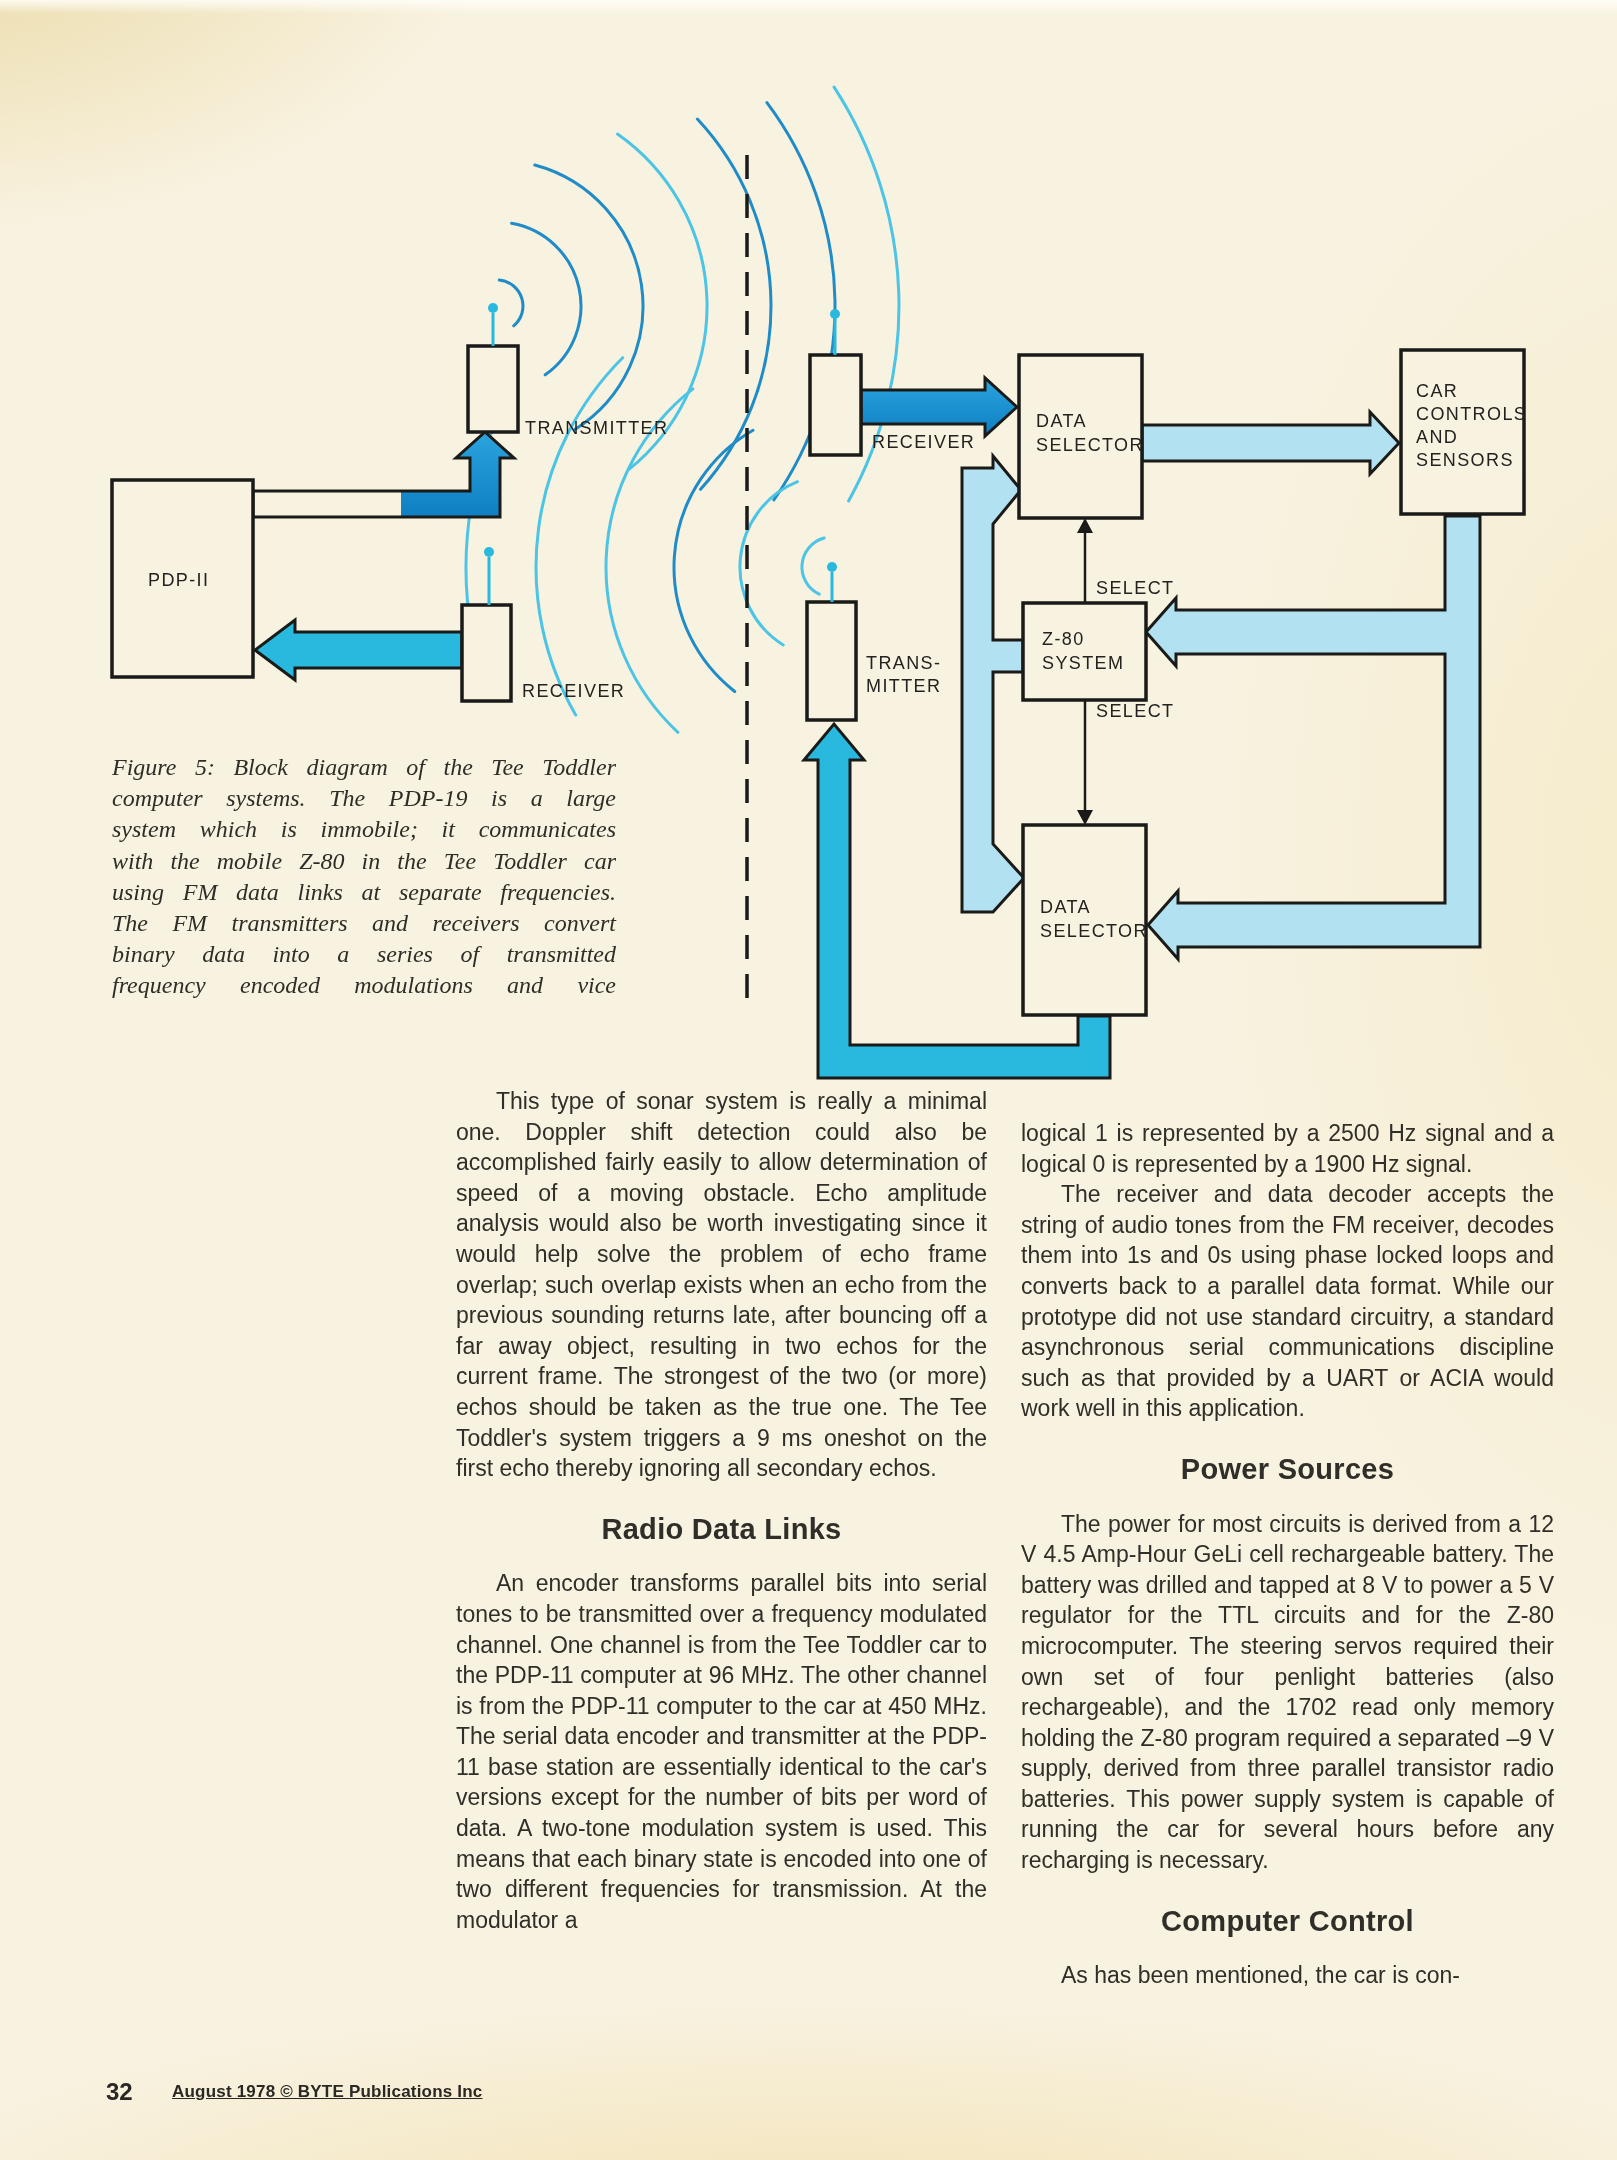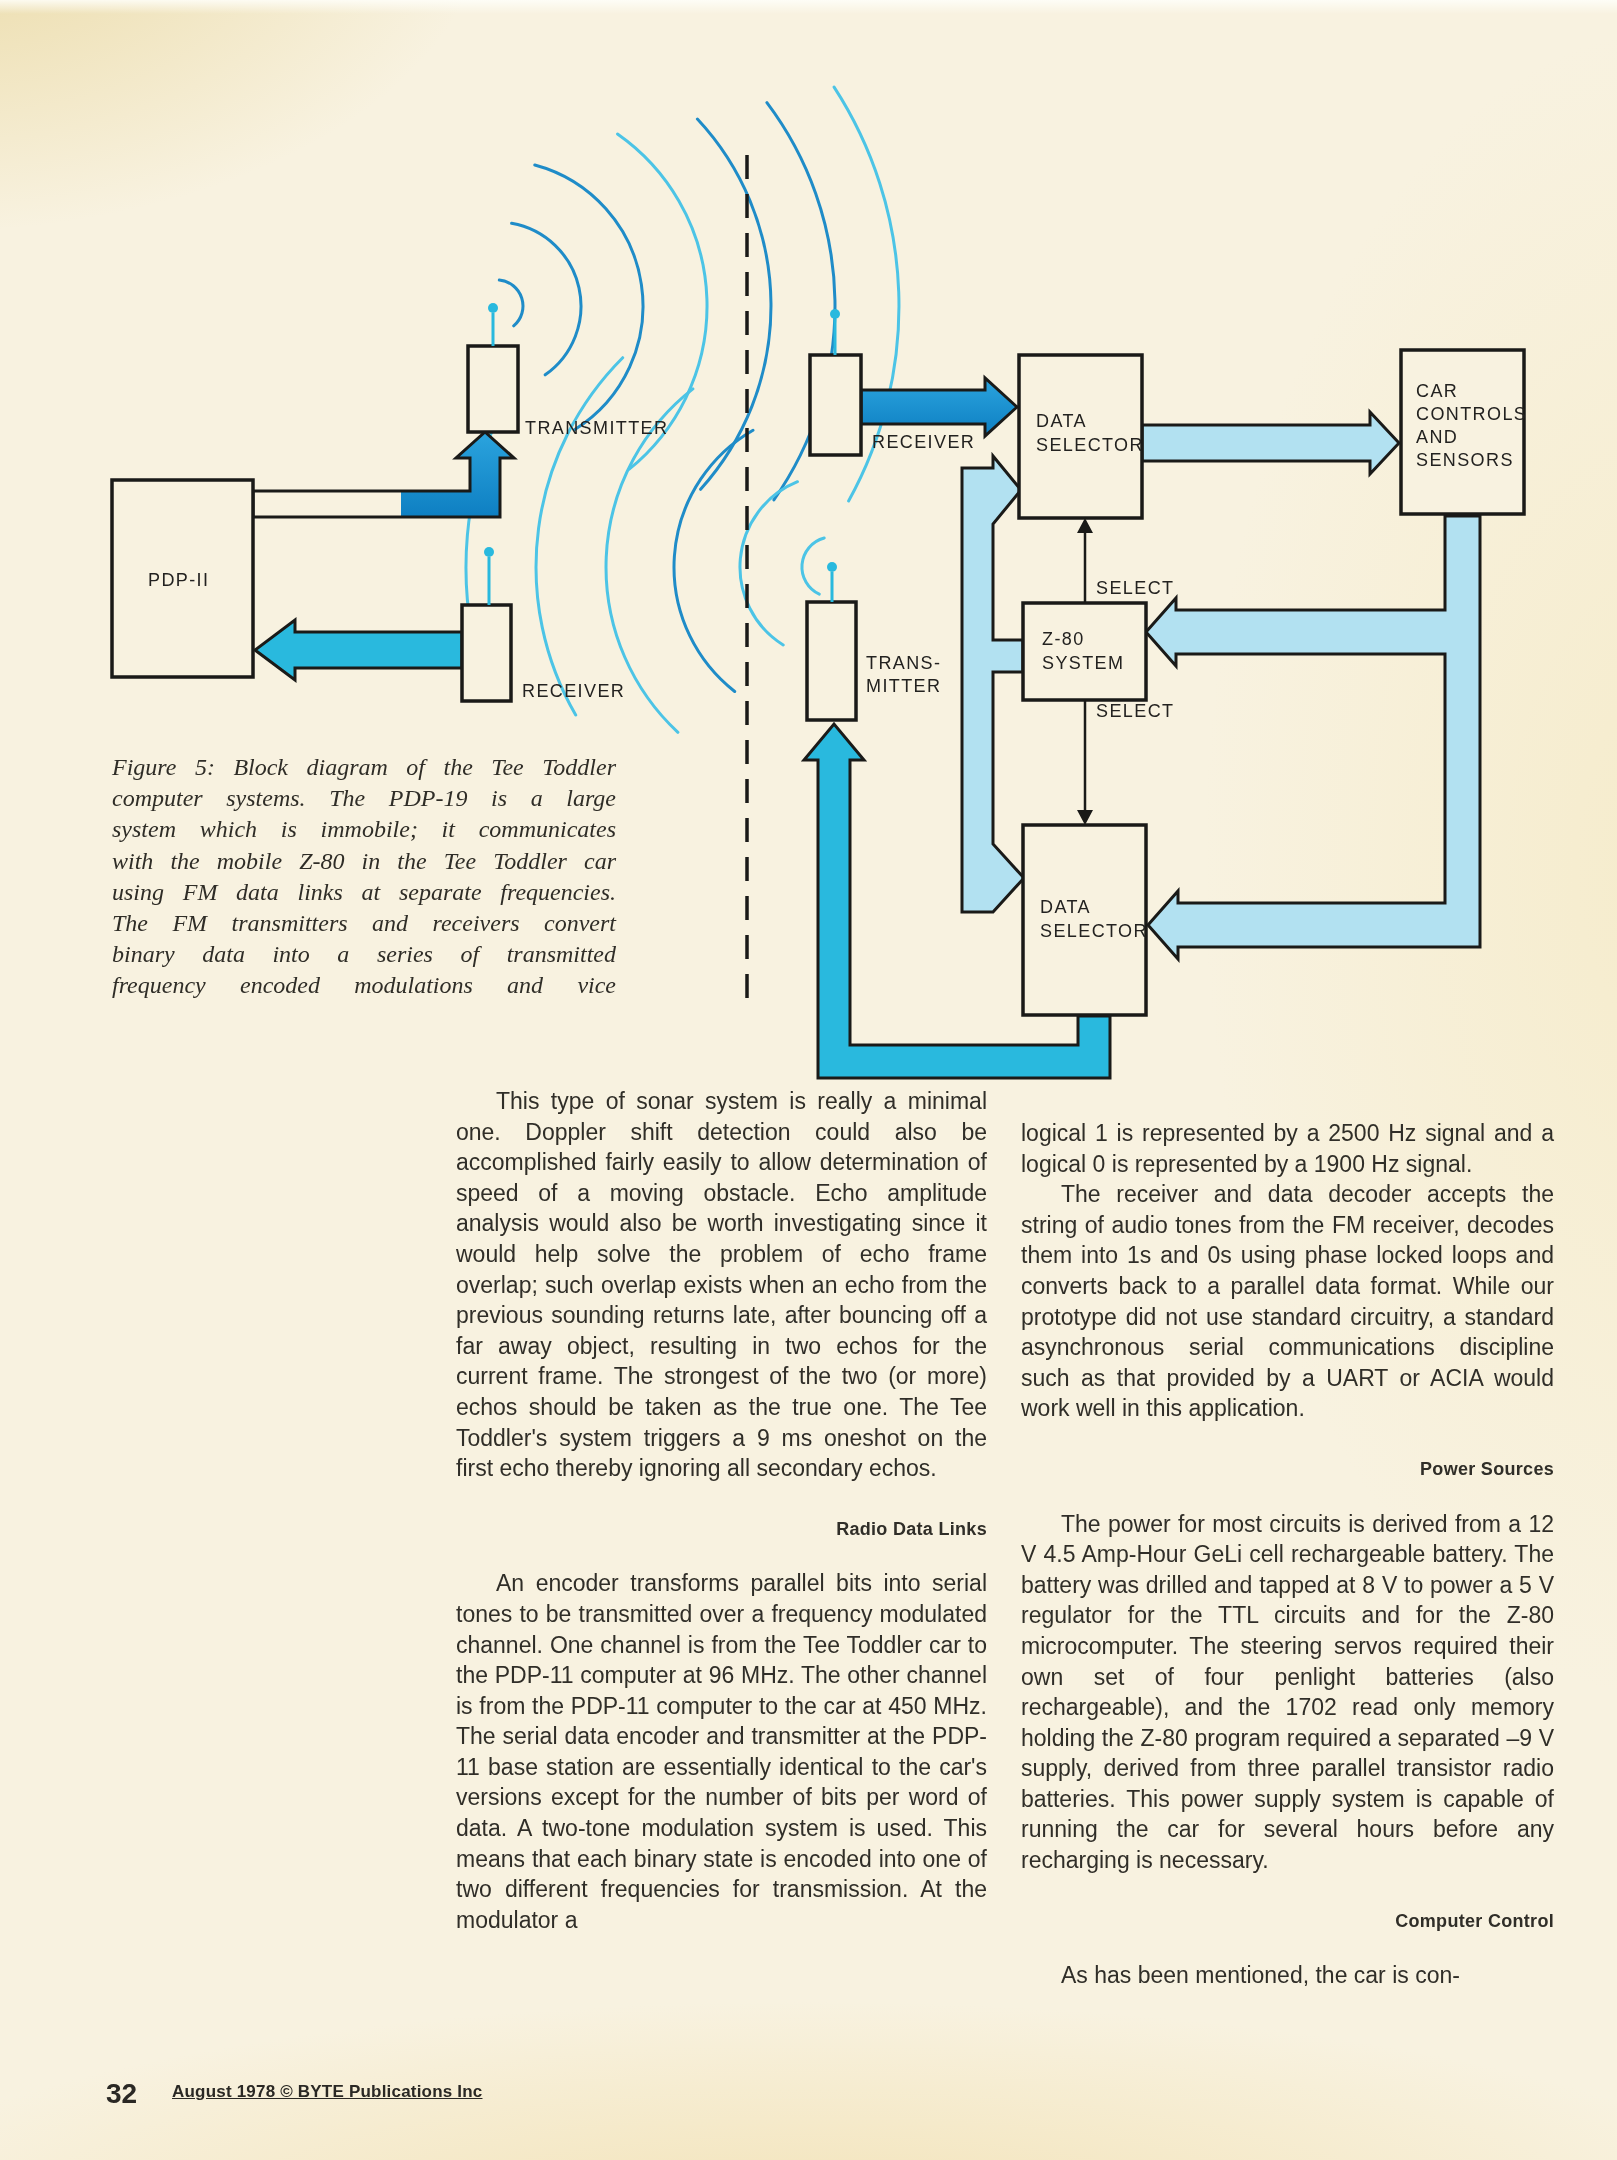--- a/index.html
+++ b/index.html
@@ -23,24 +23,24 @@
     font:italic 24px/31.2px "Liberation Serif", serif; color:#2f2d27;
   }
   .cap-line { text-align:justify; text-align-last:justify; }
   .cap-line.last { text-align-last:left; }
   .col { position:absolute; top:1086px; text-align:justify;
          font-size:23px; line-height:30.6px; color:#302e28; }
   .col-left  { left:456px;  width:531px; }
   .col-right { left:1021px; width:533px;margin-top:32px; }
   .para { margin:0; }
   .para.indent { text-indent:40px; }
-  .heading { font-weight:bold; font-size:18px; text-align:right;
+  .heading { font-weight:bold; font-size:29px; text-align:center;
              margin:30px 0 24px 0; letter-spacing:.3px; }
   .footer { position:absolute; left:0; top:2076px; width:100%; height:40px; }
-  .page-num { position:absolute; left:106px; top:2px; font-size:28px; font-weight:bold; color:#2a2824;}
+  .page-num { position:absolute; left:106px; top:2px; font-size:24px; font-weight:bold; color:#2a2824;}
   .credit   { position:absolute; left:172px; top:6px; font-size:17px; font-weight:bold;
               letter-spacing:.2px; color:#2a2824;text-decoration:underline; }
 </style>
 </head>
 <body>
 
 <div class="page">
 
   <svg width="1617" height="2160" viewBox="0 0 1617 2160" style="position:absolute;left:0;top:0;">
     <defs>

